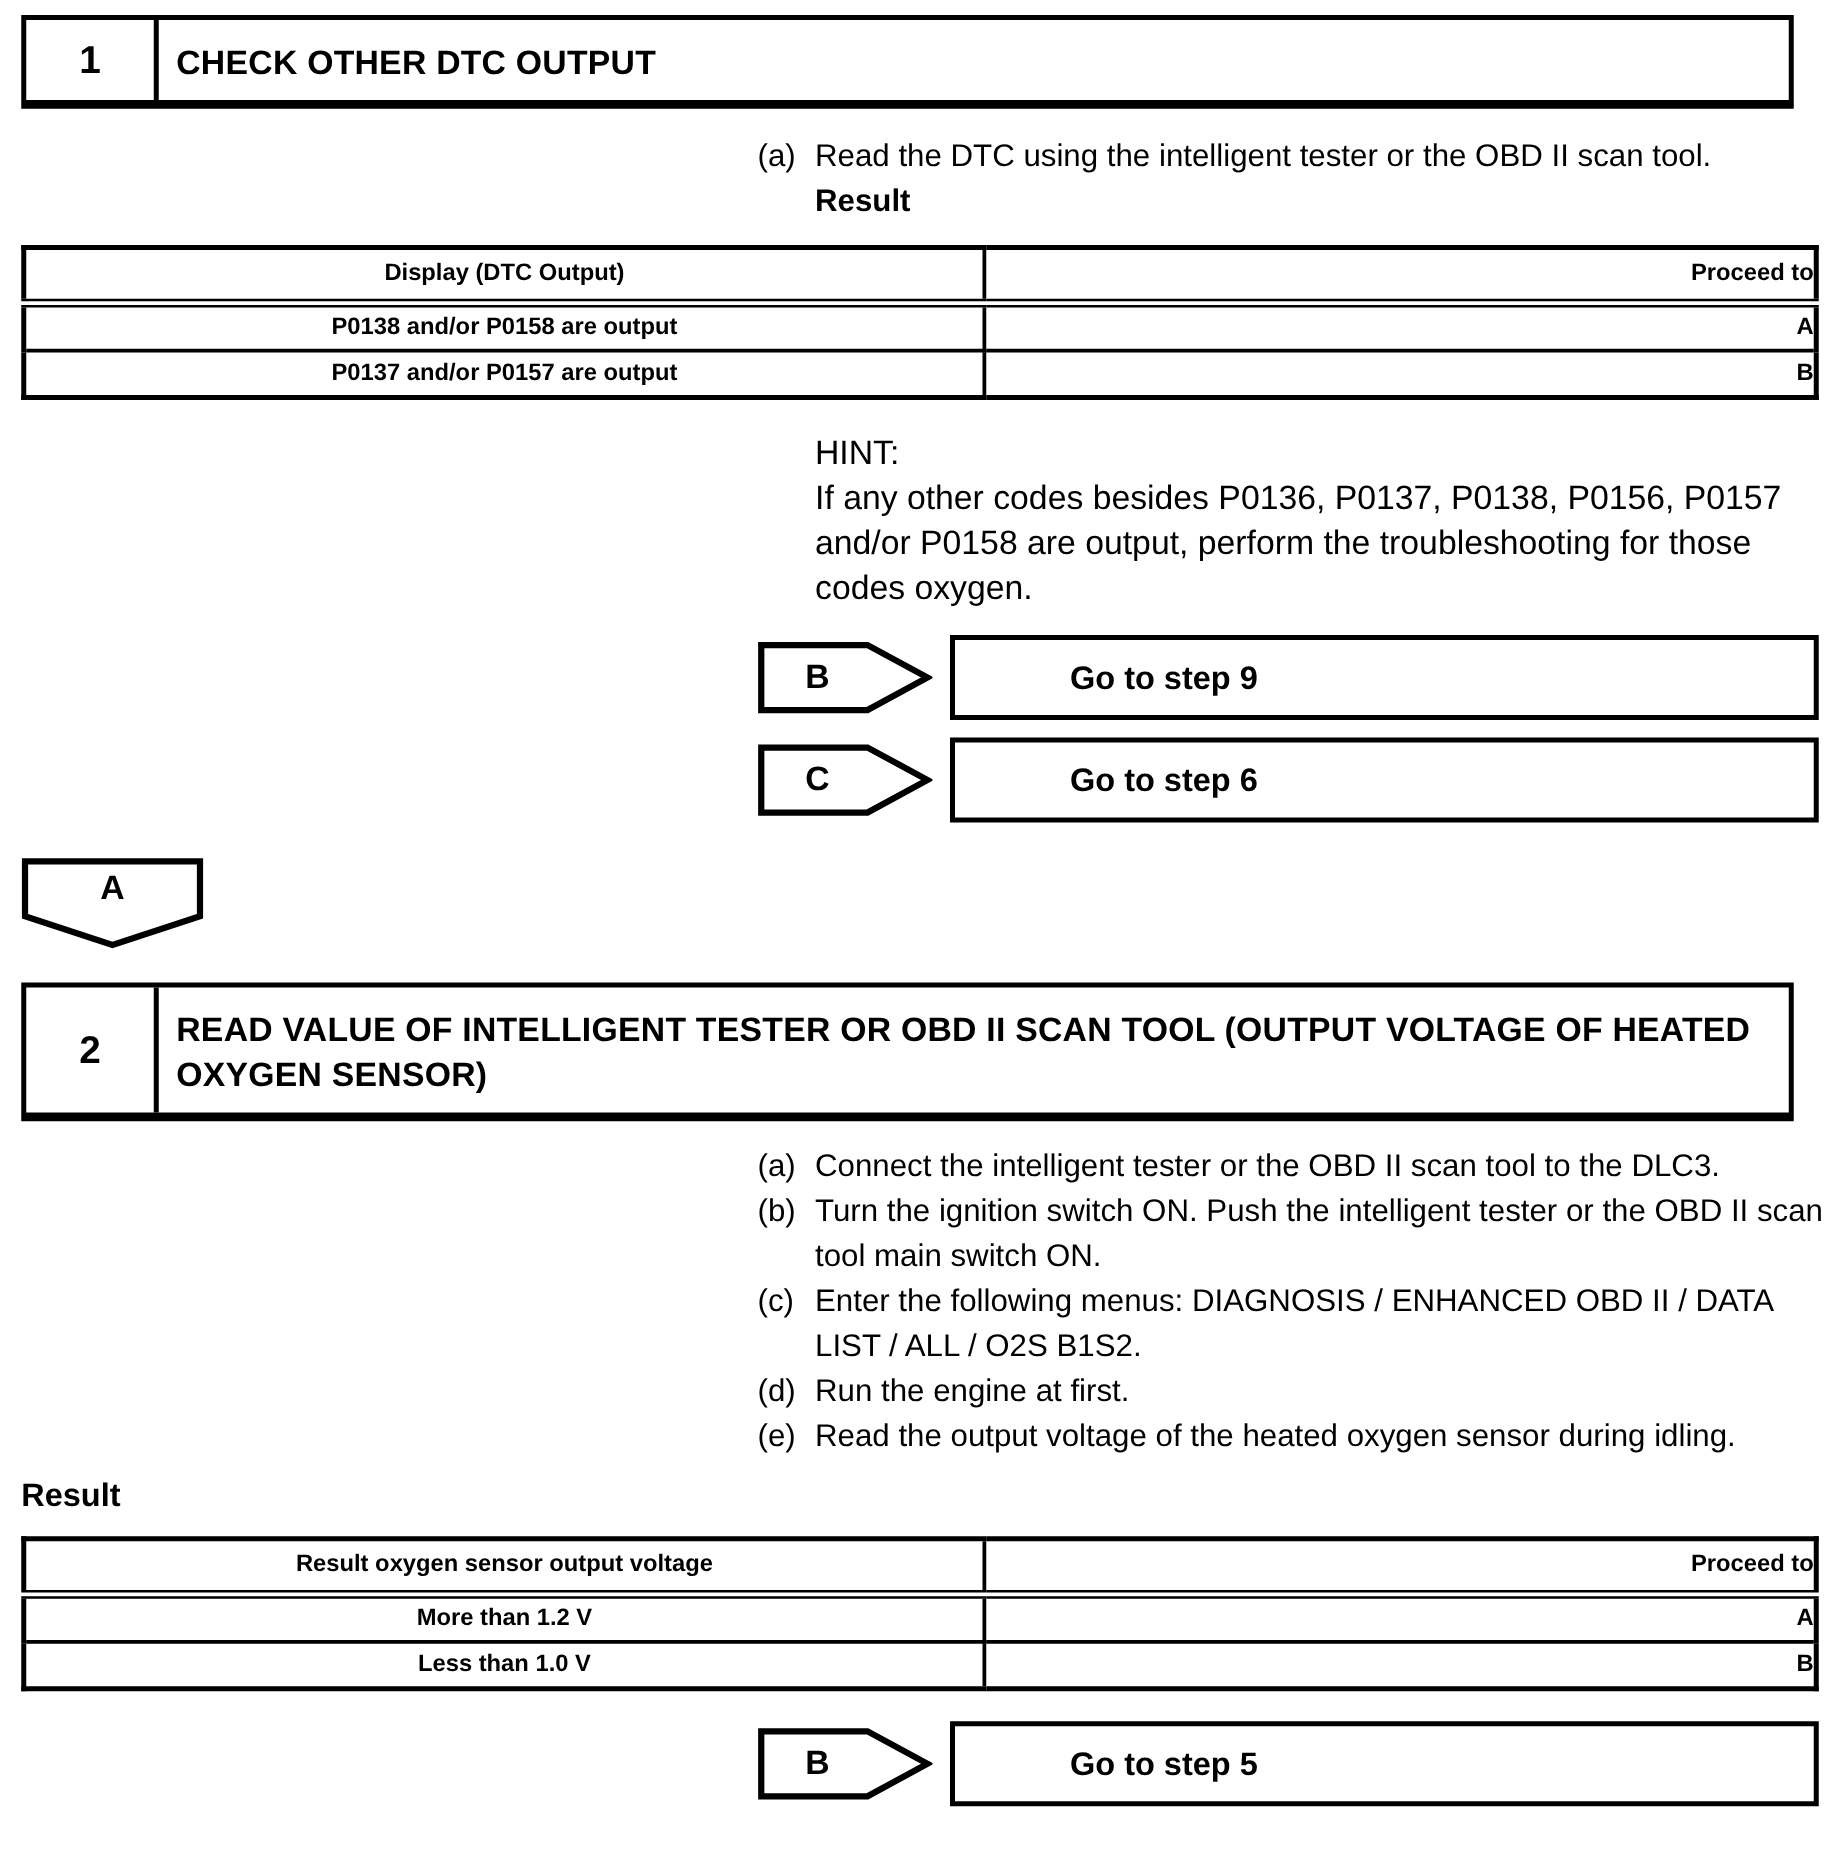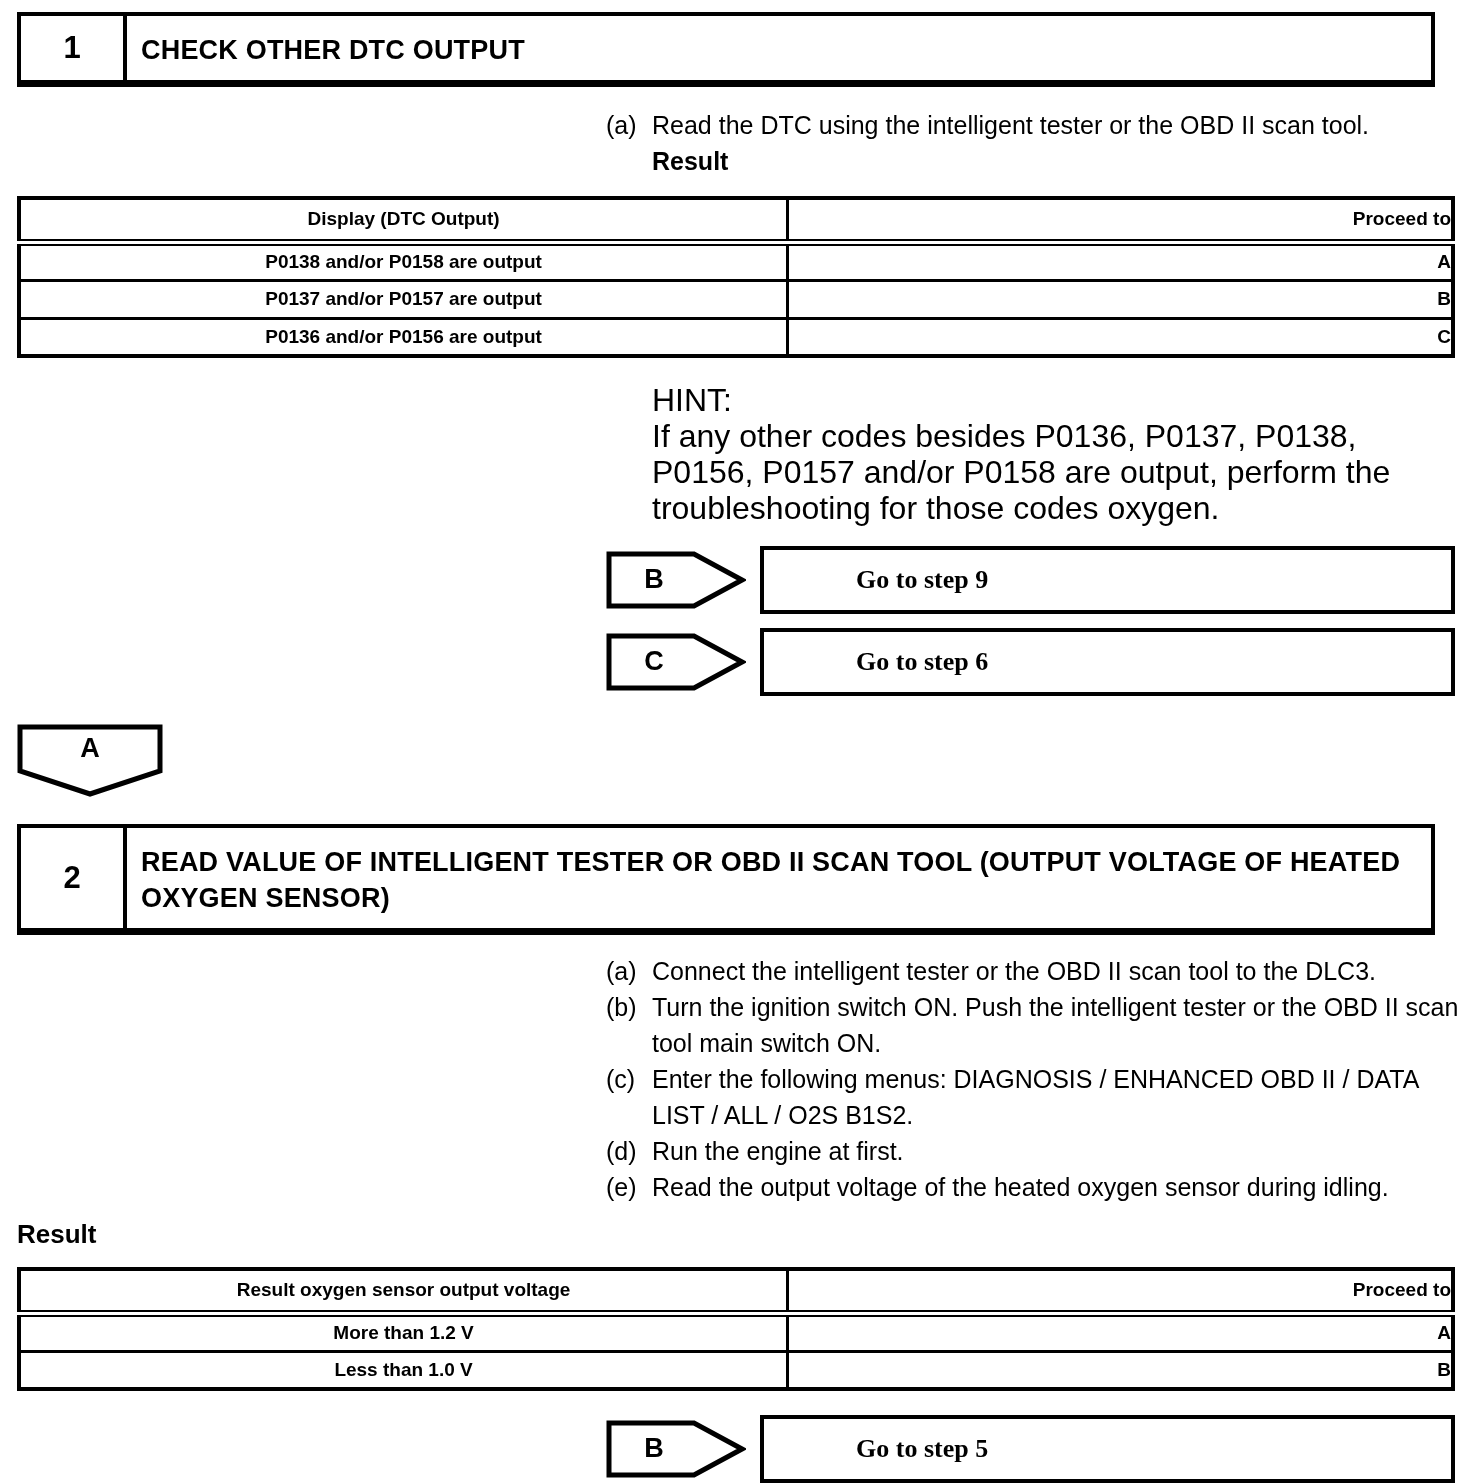--- a/index.html
+++ b/index.html
@@ -53,40 +53,40 @@
   .dtc-table th { height:44px; border-bottom:7px double #000; }
   .dtc-table td { height:38px; }
   .col-left  { width:53.6%; }
   .col-right { width:46.4%; }
   .dtc-table, .dtc-table tr:first-child th { border-top-width:4px; }
   .dtc-table tr:last-child td { border-bottom-width:4px; }
   .dtc-table th:first-child, .dtc-table td:first-child { border-left-width:4px; }
   .dtc-table th:last-child,  .dtc-table td:last-child  { border-right-width:4px;text-align:right; }
 
   
-  .hint-block { margin-left:652px; width:810px; font-size:32px; line-height:36px; }
+  .hint-block { margin-left:652px; width:810px; font-size:27px; line-height:36px; }
 
   
   .goto-row {
     display:flex; align-items:center;
     margin-left:606px; margin-right:17px;
   }
   .goto-tag { position:relative; width:140px; height:60px; flex-shrink:0; }
   .goto-tag svg { display:block; }
   .goto-tag .tag-letter {
     position:absolute; top:0; left:0; width:96px; height:58px;
     display:flex; align-items:center; justify-content:center;
     font-weight:bold; font-size:27px;
   }
   .goto-box {
     flex:1; margin-left:14px;
     border:4px solid #000; height:68px;
     display:flex; align-items:center;
     padding-left:92px;
-    font-weight:bold; font-size:26px;font-family:Liberation Serif, serif;
+    font-weight:bold; font-size:26px;
   }
 
   
   .connector { position:relative; width:146px; height:74px; margin:28px 0 0 17px; }
   .connector .tag-letter {
     position:absolute; top:0; left:0; width:146px; height:48px;
     display:flex; align-items:center; justify-content:center;
     font-weight:bold; font-size:27px;
   }
 
@@ -130,24 +130,20 @@
       <th>Proceed to</th>
     </tr>
     <tr>
       <td>P0138 and/or P0158 are output</td>
       <td>A</td>
     </tr>
     <tr>
       <td>P0137 and/or P0157 are output</td>
       <td>B</td>
     </tr>
-    <tr>
-      <td>P0136 and/or P0156 are output</td>
-      <td>C</td>
-    </tr>
   </tbody>
     </table>
 
   <div class="hint-block mt24">
     <div>HINT:</div>
     <div>If any other codes besides P0136, P0137, P0138, P0156, P0157 and/or P0158 are output, perform the troubleshooting for those codes oxygen.</div>
   </div>
 
   <div class="goto-row mt20">
     <div class="goto-tag">

